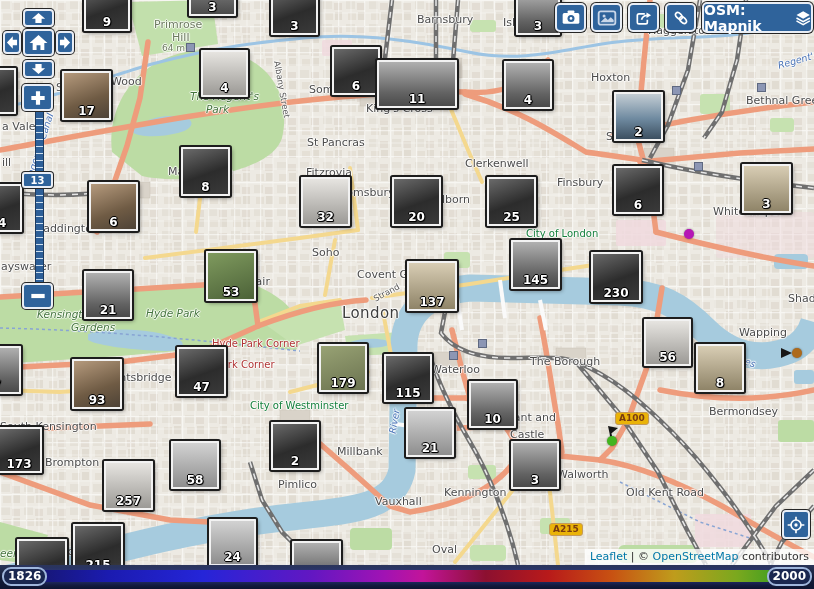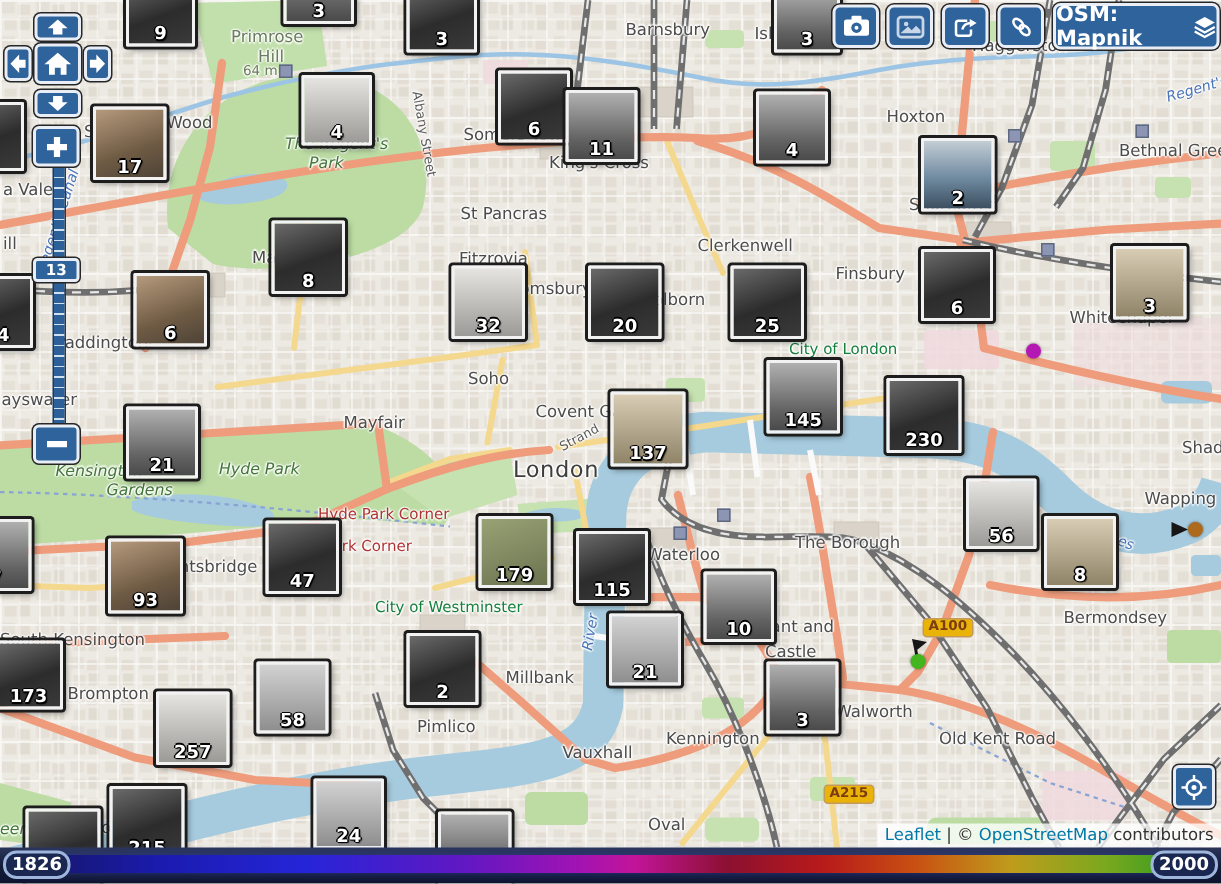--- a/index.html
+++ b/index.html
@@ -271,21 +271,21 @@
       <span class="lb lb-city" style="left: 431px; top: 363px;">Waterloo</span>
       <span class="lb lb-city" style="left: 408px; top: 421px;">Lambeth</span>
       <span class="lb lb-city" style="left: 530px; top: 355px;">The Borough</span>
       <span class="lb lb-city" style="left: 483px; top: 411px;">Elephant and</span>
       <span class="lb lb-city" style="left: 510px; top: 428px;">Castle</span>
       <span class="lb lb-city" style="left: 557px; top: 468px;">Walworth</span>
       <span class="lb lb-city" style="left: 444px; top: 486px;">Kennington</span>
       <span class="lb lb-city" style="left: 432px; top: 543px;">Oval</span>
       <span class="lb lb-city" style="left: 626px; top: 486px;">Old Kent Road</span>
       <span class="lb lb-city" style="left: 709px; top: 405px;">Bermondsey</span>
-      <span class="lb lb-city" style="left: 763px; top: 326px;">Wapping</span>
+      <span class="lb lb-city" style="left: 739px; top: 326px;">Wapping</span>
       <span class="lb lb-city" style="left: 788px; top: 292px;">Shad</span>
       <span class="lb lb-city" style="left: 45px; top: 456px;">Brompton</span>
       <span class="lb lb-city" style="left: 0px; top: 420px;">South Kensington</span>
       <span class="lb lb-city" style="left: 95px; top: 371px;">Knightsbridge</span>
       <span class="lb lb-city" style="left: 312px; top: 246px;">Soho</span>
       <span class="lb lb-city" style="left: 229px; top: 275px;">Mayfair</span>
       <span class="lb lb-city" style="left: 357px; top: 268px;">Covent Garden</span>
       <span class="lb lb-cityXl" style="left: 342px; top: 304px;">London</span>
       <span class="lb lb-street" style="left: 374px; top: 294px; transform: rotate(-28deg);">Strand</span>
       <span class="lb lb-street" style="left: 277px; top: 56px; transform: rotate(80deg);">Albany Street</span>
@@ -323,21 +323,21 @@
       </div>
       <div class="marker tone-dark" style="left: 271px; top: -12px; width: 43px; height: 43px;">
         <div class="mcount">3</div>
       </div>
       <div class="marker tone-light" style="left: 201px; top: 50px; width: 43px; height: 43px;">
         <div class="mcount">4</div>
       </div>
       <div class="marker tone-dark" style="left: 332px; top: 47px; width: 44px; height: 44px;">
         <div class="mcount">6</div>
       </div>
-      <div class="marker tone-gray" style="left: 377px; top: 60px; width: 44px; height: 44px;">
+      <div class="marker tone-gray" style="left: 377px; top: 60px; width: 44px; height: 44px; padding-left: 32px;">
         <div class="mcount">11</div>
       </div>
       <div class="marker tone-gray" style="left: 504px; top: 61px; width: 44px; height: 44px;">
         <div class="mcount">4</div>
       </div>
       <div class="marker tone-gray" style="left: 516px; top: -9px; width: 40px; height: 40px;">
         <div class="mcount">3</div>
       </div>
       <div class="marker tone-bluecar" style="left: 614px; top: 92px; width: 45px; height: 45px;">
         <div class="mcount">2</div>
@@ -370,20 +370,23 @@
         <div class="mcount">6</div>
       </div>
       <div class="marker tone-sepia" style="left: 742px; top: 164px; width: 45px; height: 45px;">
         <div class="mcount">3</div>
       </div>
       <div class="marker tone-gray" style="left: 511px; top: 240px; width: 45px; height: 45px;">
         <div class="mcount">145</div>
       </div>
       <div class="marker tone-dark" style="left: 591px; top: 252px; width: 46px; height: 46px;">
         <div class="mcount">230</div>
+      </div>
+      <div class="marker tone-green" style="left: 206px; top: 251px; width: 46px; height: 46px;">
+        <div class="mcount">53</div>
       </div>
       <div class="marker tone-sepia" style="left: 407px; top: 261px; width: 46px; height: 46px;">
         <div class="mcount">137</div>
       </div>
       <div class="marker tone-gray" style="left: 84px; top: 271px; width: 44px; height: 44px;">
         <div class="mcount">21</div>
       </div>
       <div class="marker tone-light" style="left: 644px; top: 319px; width: 43px; height: 43px;">
         <div class="mcount">56</div>
       </div>

